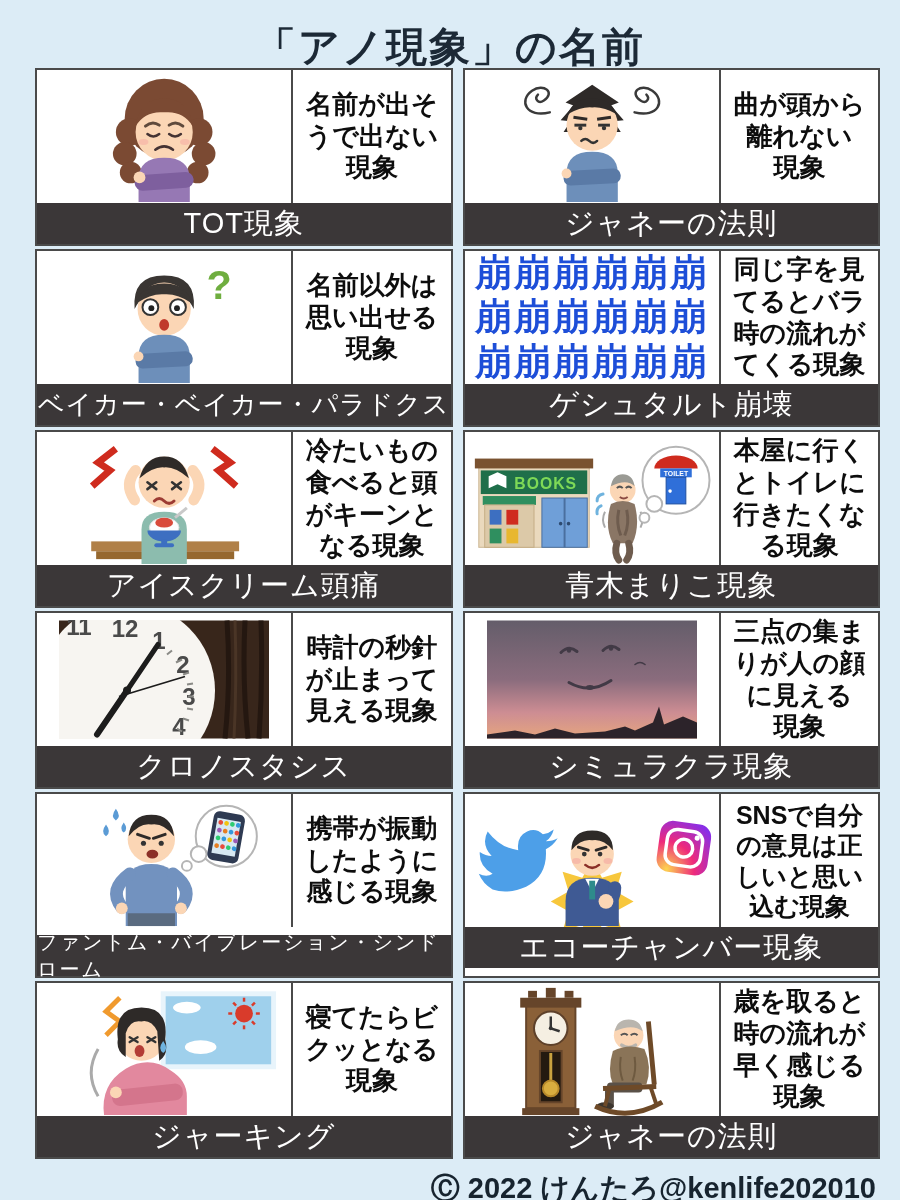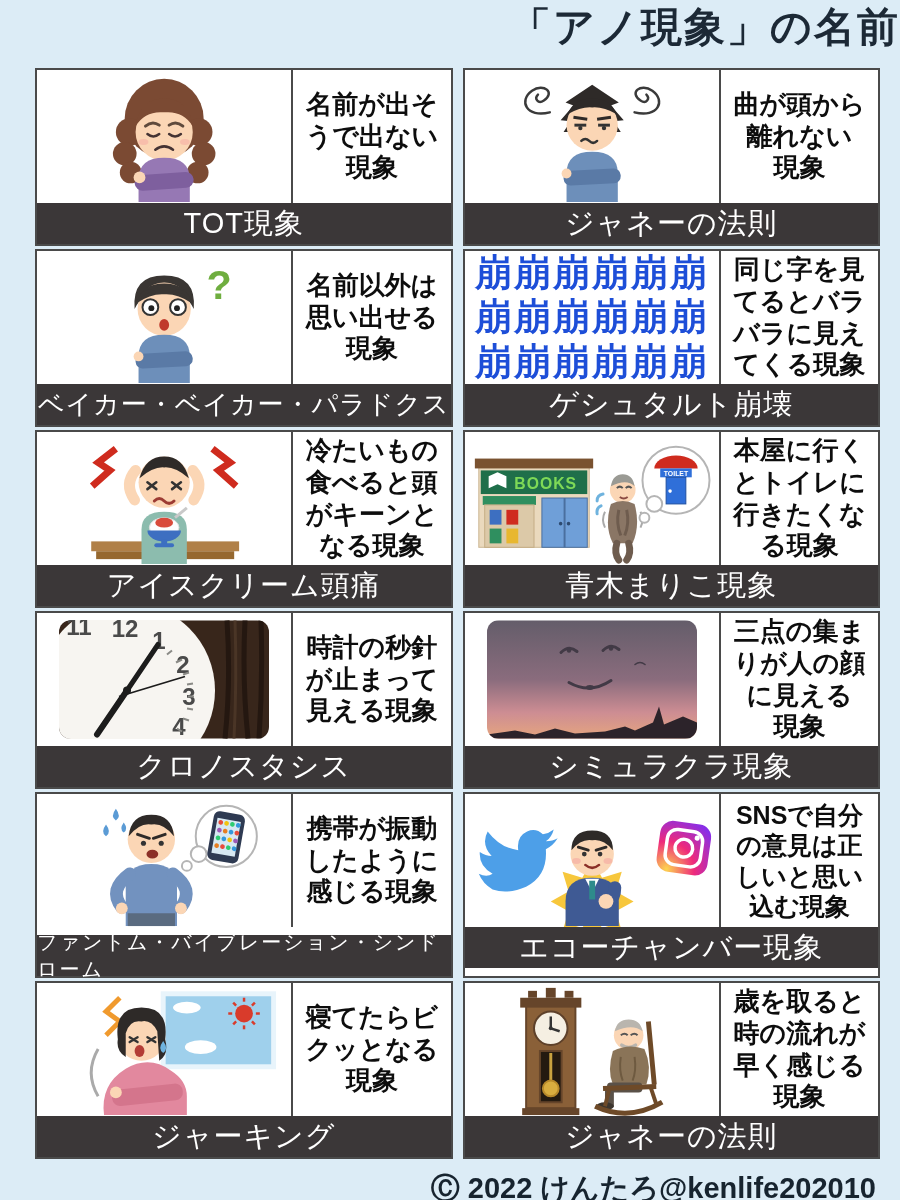--- a/index.html
+++ b/index.html
@@ -5,38 +5,38 @@
   * { margin:0; padding:0; box-sizing:border-box; }
   html,body { width:900px; height:1200px; }
   body {
     font-family:"Liberation Sans","DejaVu Sans",sans-serif;
     background:#dcecf6;
     color:#111;
     overflow:hidden;
   }
   .page { width:900px; height:1200px; background:#dcecf6; }
   .title {
-    padding-top:0; height:64px;
-    text-align:right; font-size:41px; font-weight:800;
+    padding-top:20px; height:64px;
+    text-align:center; font-size:41px; font-weight:800;
     color:#1c2936; letter-spacing:2px;
   }
   .grid {
     margin:4px 20px 0 35px;
     display:grid; grid-template-columns:1fr 1fr;
     column-gap:10px; row-gap:3px;
   }
   .card { background:#fff; border:2px solid #4a4a4a; }
   .card-top { display:flex; height:133px; }
   .img-cell {
     width:62%; height:100%; border-right:2px solid #4a4a4a;
     display:flex; align-items:center; justify-content:center;
     overflow:hidden; background:#fff;
   }
   .img-cell svg.fill { width:100%; height:100%; display:block; }
-  .photo { width:210px; height:119px; overflow:hidden;border-radius:12px; }
+  .photo { width:210px; height:119px; overflow:hidden; }
   .photo svg { width:100%; height:100%; display:block; }
   .txt-cell {
     flex:1; display:flex; align-items:center; justify-content:center;
     text-align:center; font-size:26px; font-weight:800;
     line-height:1.22; white-space:pre-line; color:#0d0d0d;
     padding:2px;
   }
   .txt-cell.sns { font-size:25px; }
   .kanji {
     width:100%; text-align:center; font-size:37px; font-weight:800;
@@ -154,21 +154,21 @@
 
     <div class="card">
       <div class="card-top">
         <div class="img-cell">
           <div class="kanji">崩崩崩崩崩崩
 崩崩崩崩崩崩
 崩崩崩崩崩崩</div>
         </div>
         <div class="txt-cell">同じ字を見
 てるとバラ
-バラに見え
+時の流れが
 てくる現象</div>
       </div>
       <div class="banner">ゲシュタルト崩壊</div>
     </div>
 
     <div class="card">
       <div class="card-top">
         <div class="img-cell">
           <svg class="fill" viewBox="0 0 258 133">
             <polyline points="80,16 62,30 74,38 56,54" stroke="#cf2b1e" stroke-width="7" fill="none" stroke-linejoin="miter"></polyline>

